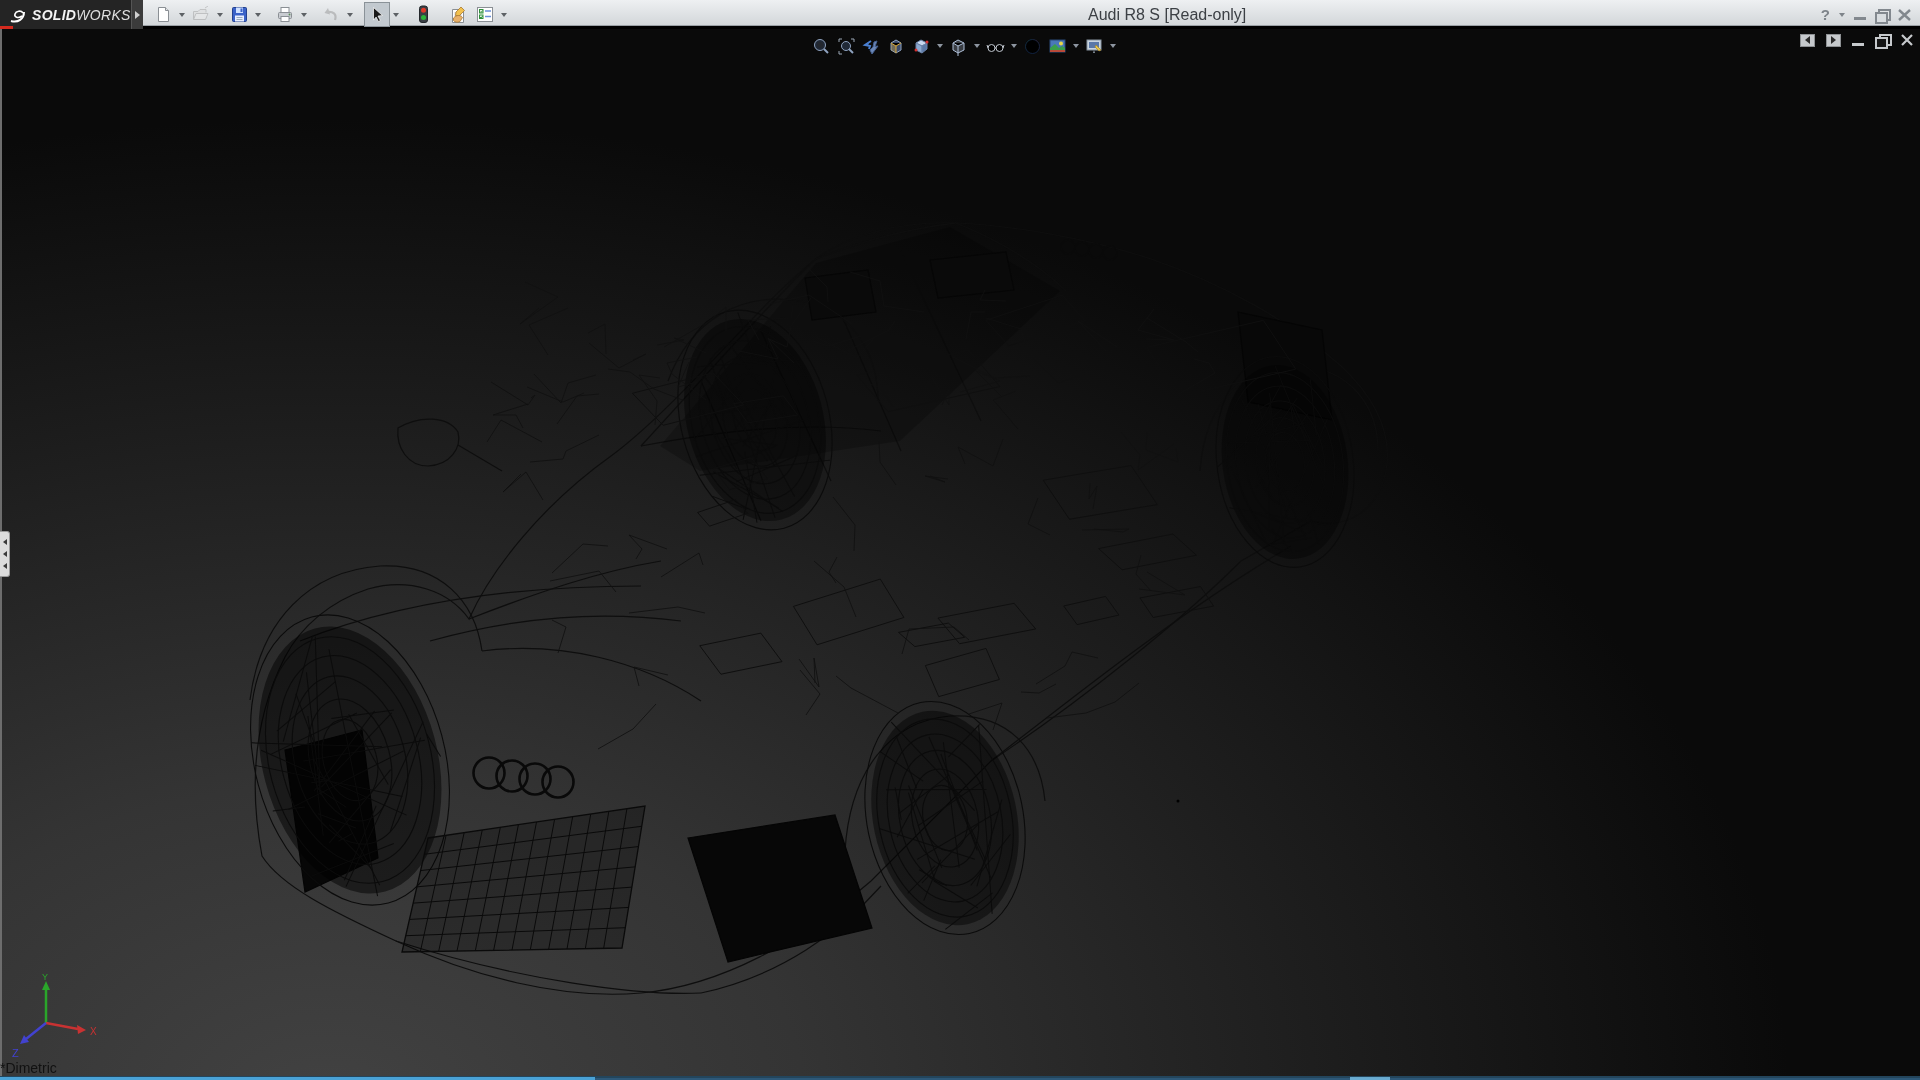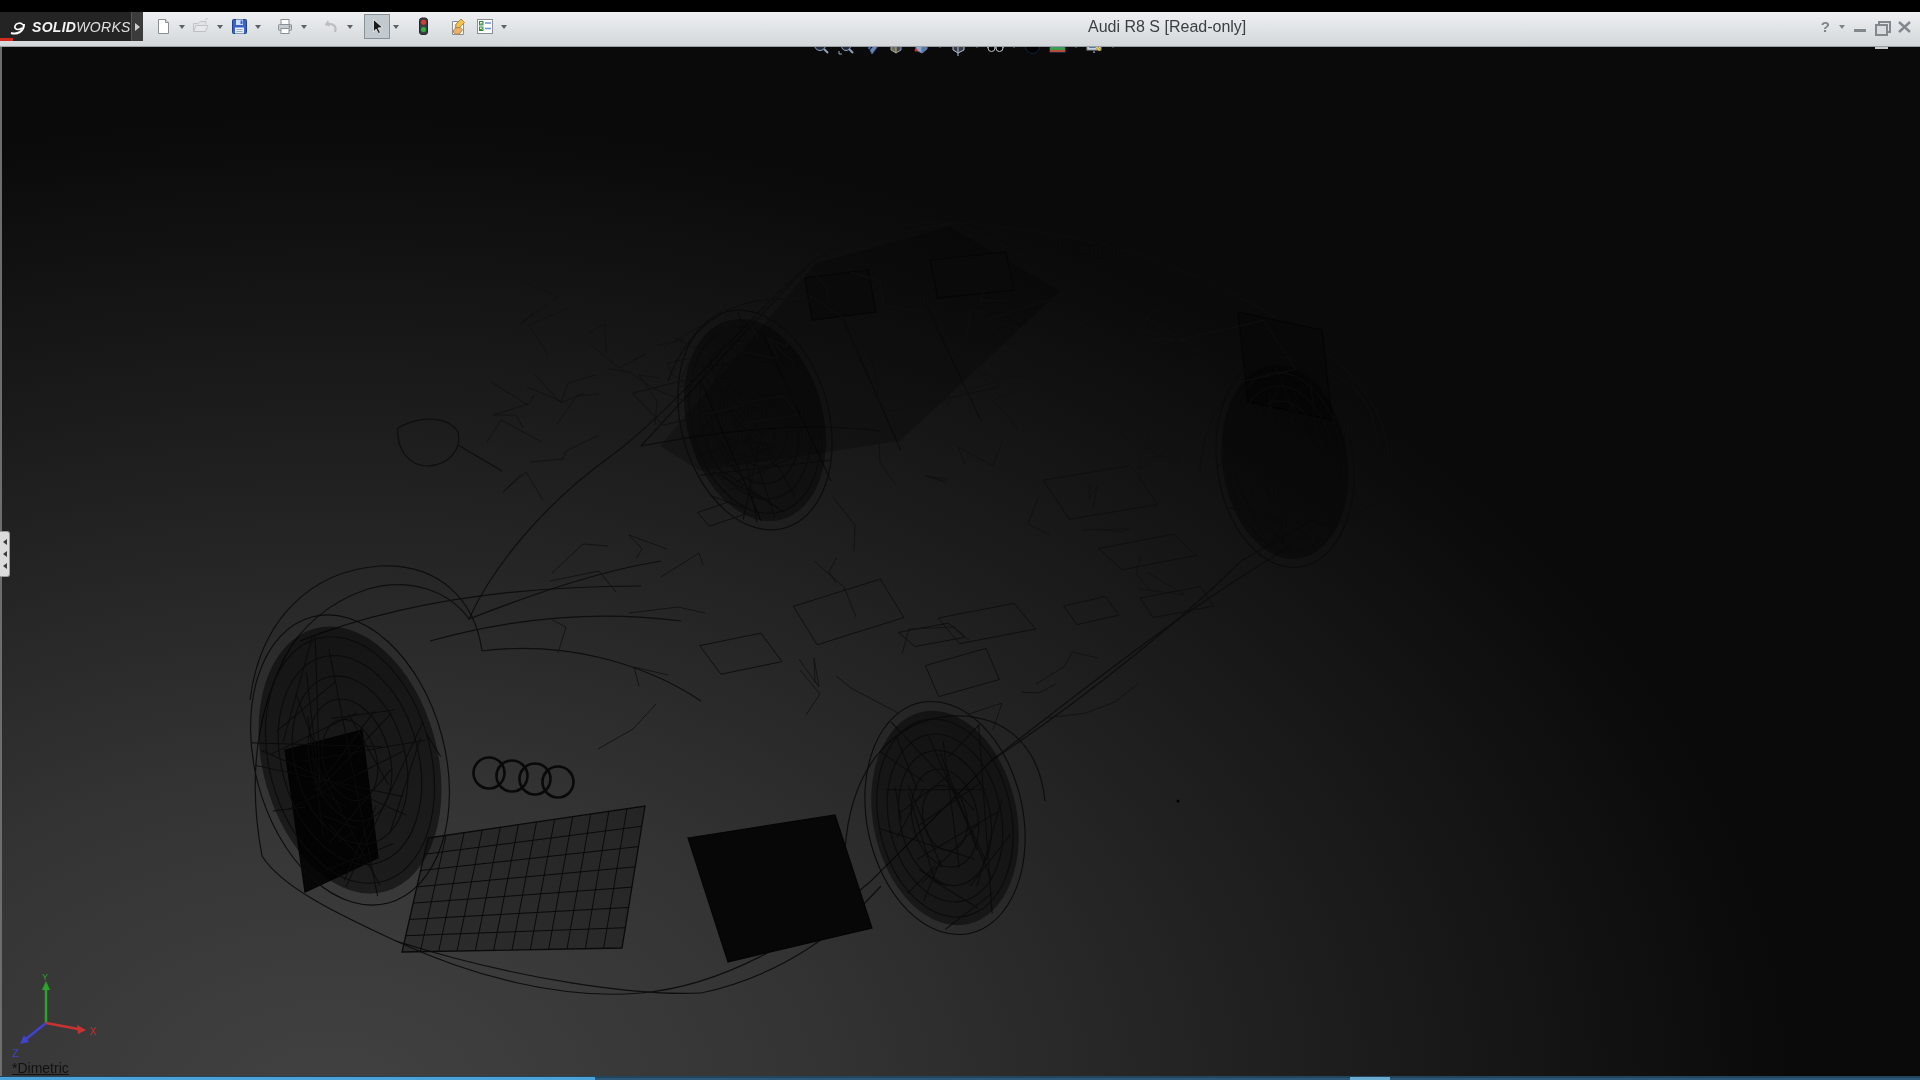--- a/index.html
+++ b/index.html
@@ -1,20 +1,20 @@
 <!DOCTYPE html>
 <html><head>
 <meta charset="utf-8">
 <style>
   html,body{margin:0;padding:0;width:1920px;height:1080px;overflow:hidden;
     font-family:"Liberation Sans",sans-serif;background:#000;}
   *{box-sizing:border-box;}
 
   
-  .titlebar{position:absolute;left:0;top:12px;width:1920px;height:35px;
+  .titlebar{position:absolute;left:0;top:0;width:1920px;height:26px;
     background:linear-gradient(#eef0f2,#d3d7da);border-bottom:1px solid #9aa0a5;z-index:30;}
   .logo-block{position:absolute;left:0;top:0;width:131px;height:29px;background:#242424;
     display:flex;align-items:center;padding-left:8px;gap:4px;}
   .logo-accent{position:absolute;left:0;bottom:0;width:13px;height:3px;background:#d42a1e;}
   .brand{color:#f4f4f4;font-style:italic;font-size:14px;letter-spacing:.3px;white-space:nowrap;}
   .brand b{font-weight:700;} .brand span{font-weight:300;color:#e0e0e0;}
   .menu-arrow{position:absolute;left:131px;top:0;width:12px;height:29px;background:#3b3b3b;
     border-left:1px solid #555;display:flex;align-items:center;justify-content:center;cursor:pointer;}
   .menu-arrow i{width:0;height:0;border-top:4px solid transparent;border-bottom:4px solid transparent;
     border-left:5px solid #cfcfcf;}
@@ -63,22 +63,22 @@
   .dc-restore:after{content:"";position:absolute;left:0;top:3px;width:9px;height:8px;border:2px solid #c6c9cc;background:#141414;}
 
   
   .splitter-tab{position:absolute;left:0;top:531px;width:10px;height:46px;background:#dcdcdc;
     border:1px solid #9a9a9a;border-left:none;border-radius:0 3px 3px 0;z-index:10;cursor:pointer;
     display:flex;flex-direction:column;align-items:center;justify-content:space-around;padding:4px 0;}
   .splitter-tab i{width:0;height:0;border-top:3px solid transparent;border-bottom:3px solid transparent;border-right:4px solid #3a3a3a;}
 
   
   .triad{position:absolute;left:8px;top:973px;z-index:5;}
-  .view-label{position:absolute;left:12px;top:1060px;font-size:14px;color:#111;z-index:5;
-    font-family:"Liberation Sans",sans-serif;text-decoration:underline;}
+  .view-label{position:absolute;left:0;top:1060px;font-size:14px;color:#111;z-index:5;
+    font-family:"Liberation Sans",sans-serif;}
 
   
   .task-strip{position:absolute;left:0;bottom:0;width:1920px;height:4px;background:#23455c;z-index:40;}
   .task-strip .seg-a{position:absolute;left:0;bottom:0;width:595px;height:3px;background:#4aa2d6;}
   .task-strip .seg-b{position:absolute;left:595px;bottom:0;width:1325px;height:2px;background:#2d5878;}
   .task-strip .glint{position:absolute;left:1350px;bottom:0;width:40px;height:3px;background:#79c2e8;opacity:.8;}
 </style>
 </head>
 <body>
 

